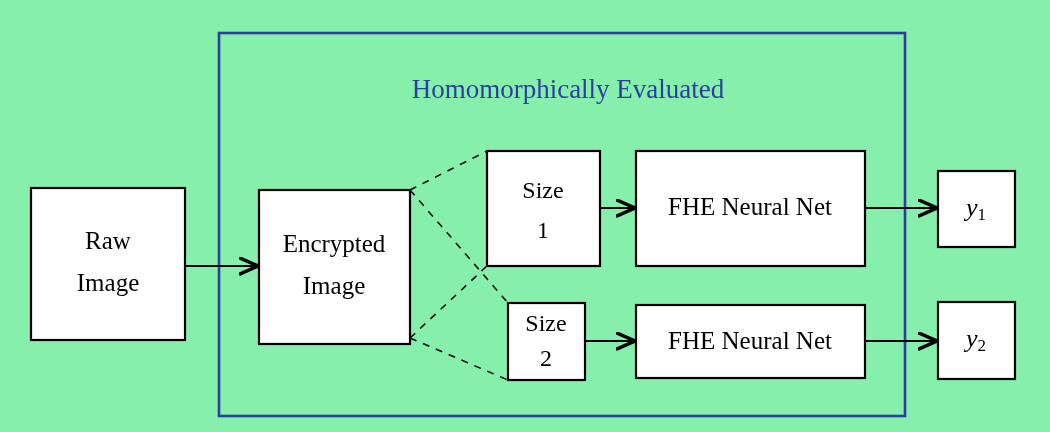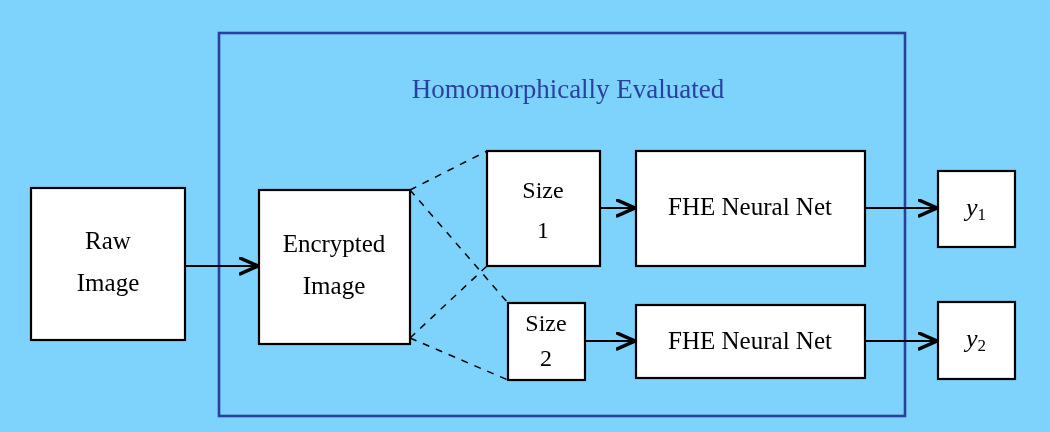--- a/index.html
+++ b/index.html
@@ -10,21 +10,21 @@
   body {
     width: 1050px;
     height: 432px;
     font-family: "Liberation Serif", "DejaVu Serif", serif;
     overflow: hidden;
   }
   #diagram-root {
     position: relative;
     width: 1050px;
     height: 432px;
-    background: #7dd3fc;
+    background: #86efac;
   }
   svg.diagram {
     display: block;
     width: 1050px;
     height: 432px;
   }
   .node-rect {
     fill: #ffffff;
     stroke: #000000;
     stroke-width: 2.2;

